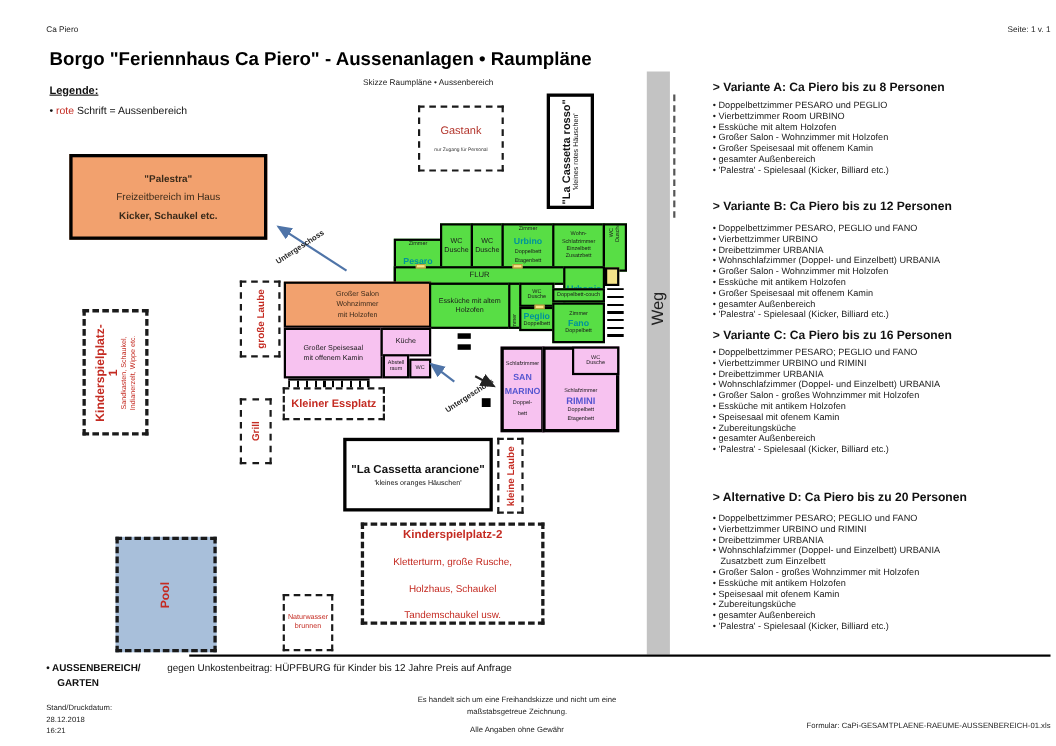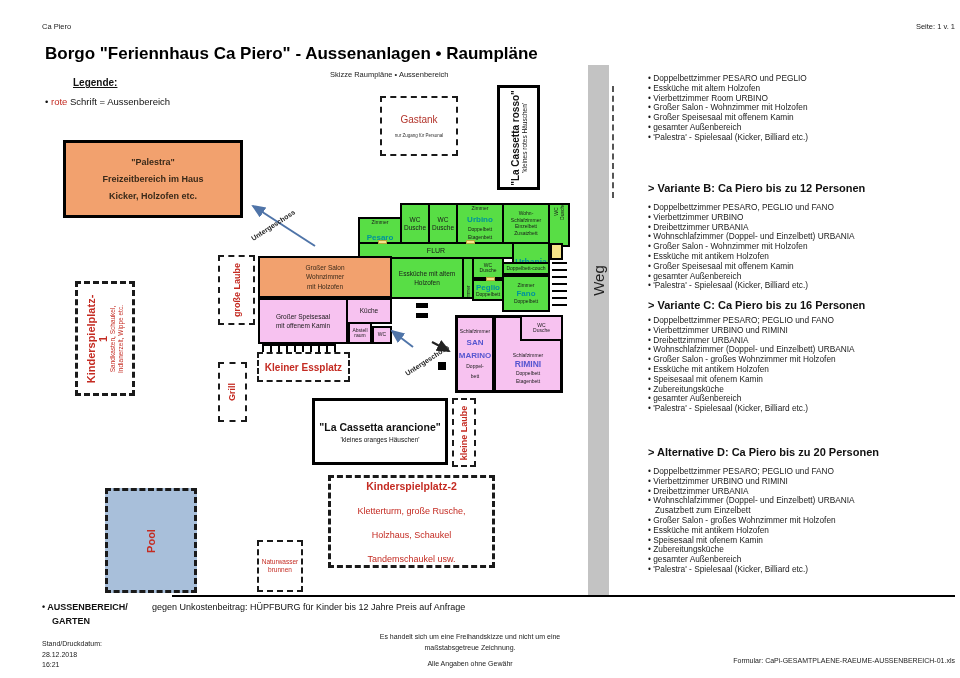--- a/index.html
+++ b/index.html
@@ -1,21 +1,21 @@
 <!DOCTYPE html>
 <html><head>
 <meta charset="utf-8">
 <style>
   html,body{margin:0;padding:0;background:#fff;}
   body{width:960px;height:678px;position:relative;font-family:"Liberation Sans",sans-serif;color:#111;}
   .abs{position:absolute;box-sizing:border-box;}
   
   .hdr{font-size:7.5px;color:#222;}
   .title{font-size:17px;font-weight:bold;color:#000;}
-  .legend-h{font-size:10px;font-weight:bold;text-decoration:underline;margin-left:28px;}
+  .legend-h{font-size:10px;font-weight:bold;text-decoration:underline;}
   .legend-line{font-size:9.5px;}
   .red{color:#C42B22;}
   
   .solidbox{border:3px solid #000;background:#fff;}
   .dashbox{border:2px dashed #1a1a1a;background:#fff;}
   .flexc{display:flex;align-items:center;justify-content:center;text-align:center;}
   .col{flex-direction:column;}
   .rot{transform:rotate(-90deg);white-space:nowrap;}
   .rotblock{transform:rotate(-90deg);text-align:center;}
   .redlab{color:#C42B22;font-weight:bold;}
@@ -49,22 +49,22 @@
 <div class="abs hdr" style="left:42px;top:22px;text-align:right;">Ca Piero</div>
 <div class="abs hdr" style="left:330px;top:22px;width:300px;text-align:left;margin-top:48px;">Skizze Raumpläne • Aussenbereich</div>
 <div class="abs hdr" style="left:805px;top:22px;width:150px;text-align:right;">Seite: 1 v. 1</div>
 <div class="abs title" style="left:45px;top:44px;">Borgo "Feriennhaus Ca Piero" - Aussenanlagen • Raumpläne</div>
 
 <div class="abs legend-h" style="left:45px;top:77px;">Legende:</div>
 <div class="abs legend-line" style="left:45px;top:96px;"><span>•</span> <span class="red">rote</span><span> Schrift = Aussenbereich</span></div>
 
 <div class="abs solidbox orange flexc col" style="left:63px;top:140px;width:180px;height:78px;gap:7px;">
   <div style="font-size:9px;font-weight:bold;color:#3a2a1a;">"Palestra"</div>
-  <div style="font-size:9px;font-weight:bold;color:#3a2a1a;">Freizeitbereich im Haus</div>
-  <div style="font-size:9px;font-weight:bold;color:#3a2a1a;">Kicker, Holzofen etc.</div>
+  <div style="font-size:9px;font-weight:normal;color:#3a2a1a;">Freizeitbereich im Haus</div>
+  <div style="font-size:9px;font-weight:bold;color:#3a2a1a;">Kicker, Schaukel etc.</div>
 </div>
 
 <div class="abs dashbox flexc col" style="left:380px;top:96px;width:78px;height:60px;gap:8px;">
   <div style="font-size:10px;color:#B3352C;">Gastank</div>
   <div style="font-size:4.5px;color:#333;">nur Zugang für Personal</div>
 </div>
 
 <div class="abs solidbox flexc" style="left:497px;top:85px;width:43px;height:105px;">
   <div class="rotblock" style="width:100px;">
     <div style="font-size:10px;font-weight:bold;white-space:nowrap;">"La Cassetta rosso"</div>
@@ -253,23 +253,24 @@
 
 <div class="abs dashbox flexc" style="left:105px;top:488px;width:92px;height:105px;border-width:3px;background:#A8BFDA;">
   <span class="rot redlab" style="font-size:11px;">Pool</span>
 </div>
 <div class="abs dashbox flexc col" style="left:257px;top:540px;width:46px;height:52px;justify-content:center;">
   <div class="red" style="font-size:6.5px;line-height:8px;">Naturwasser</div>
   <div class="red" style="font-size:6.5px;line-height:8px;">brunnen</div>
 </div>
 
 <div class="variant" style="top:74px;">
+  <div class="v-head">&gt; Variante A: Ca Piero bis zu 8 Personen</div>
   <div class="v-item">• Doppelbettzimmer PESARO und PEGLIO</div>
+  <div class="v-item">• Vierbettzimmer Room URBINO</div>
   <div class="v-item">• Essküche mit altem Holzofen</div>
-  <div class="v-item">• Vierbettzimmer Room URBINO</div>
   <div class="v-item">• Großer Salon - Wohnzimmer mit Holzofen</div>
   <div class="v-item">• Großer Speisesaal mit offenem Kamin</div>
   <div class="v-item">• gesamter Außenbereich</div>
   <div class="v-item">• 'Palestra' - Spielesaal (Kicker, Billiard etc.)</div>
 </div>
 <div class="variant" style="top:182px;">
   <div class="v-head gapB">&gt; Variante B: Ca Piero bis zu 12 Personen</div>
   <div class="v-item">• Doppelbettzimmer PESARO, PEGLIO und FANO</div>
   <div class="v-item">• Vierbettzimmer URBINO</div>
   <div class="v-item">• Dreibettzimmer URBANIA</div>

